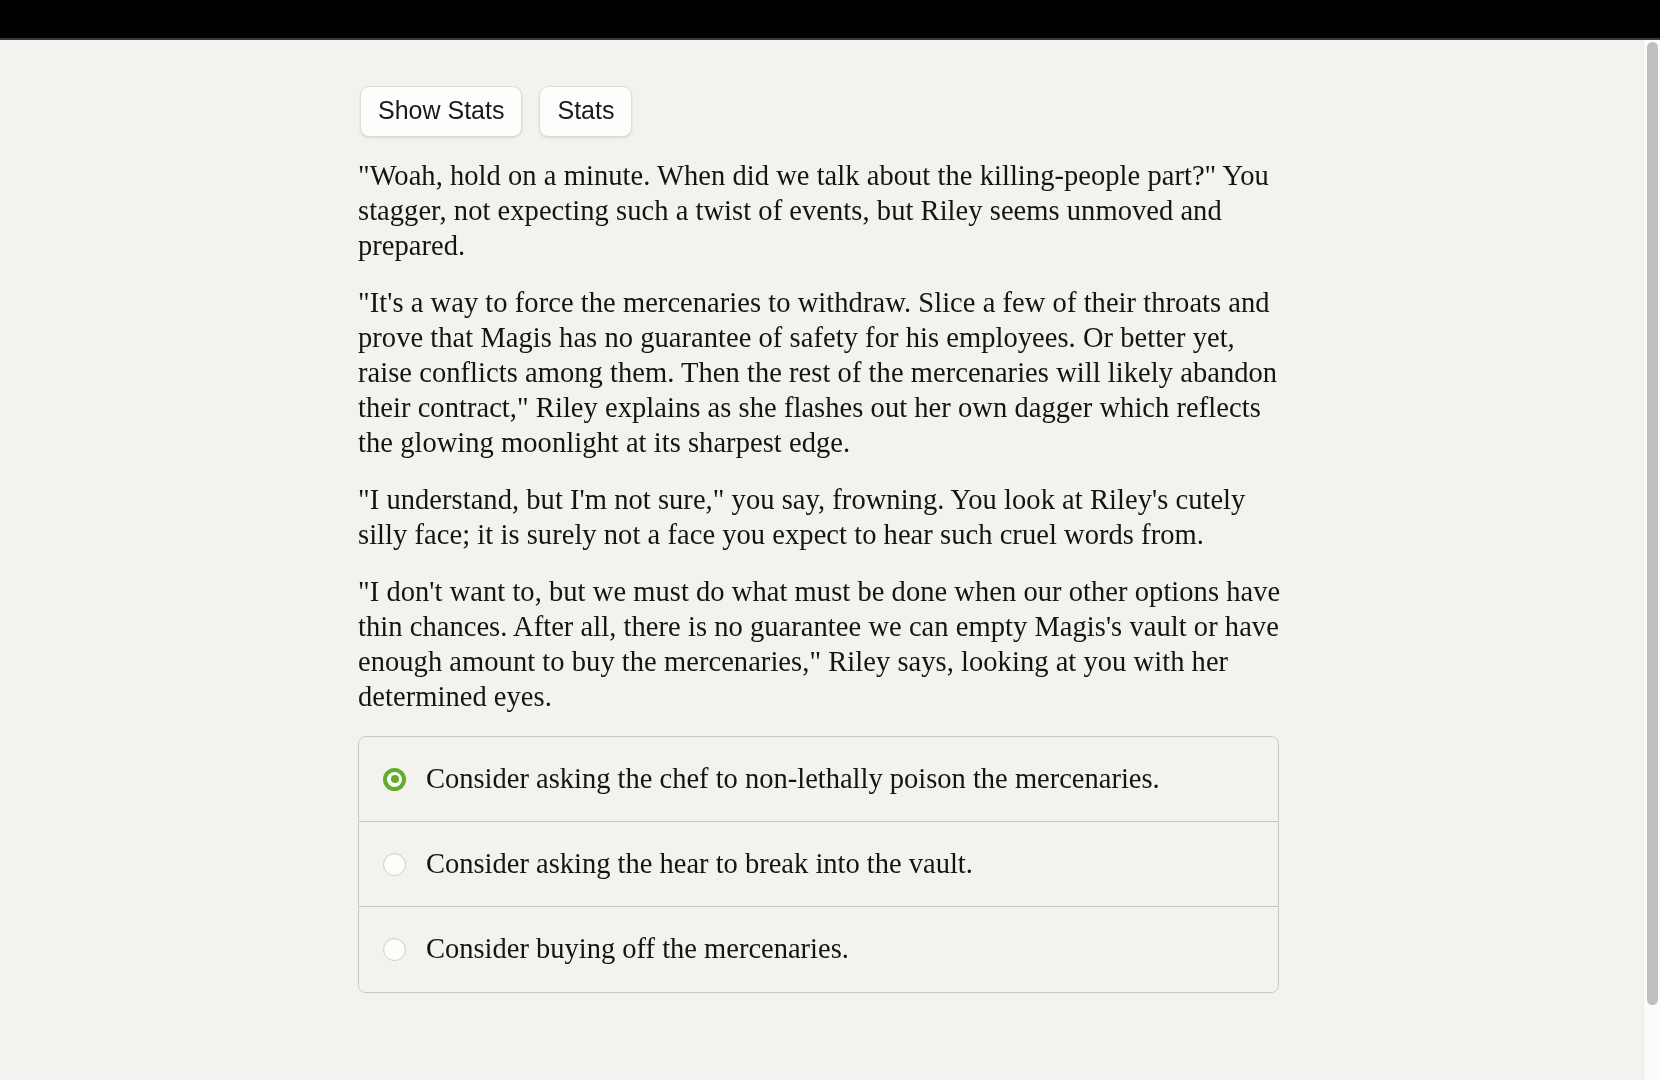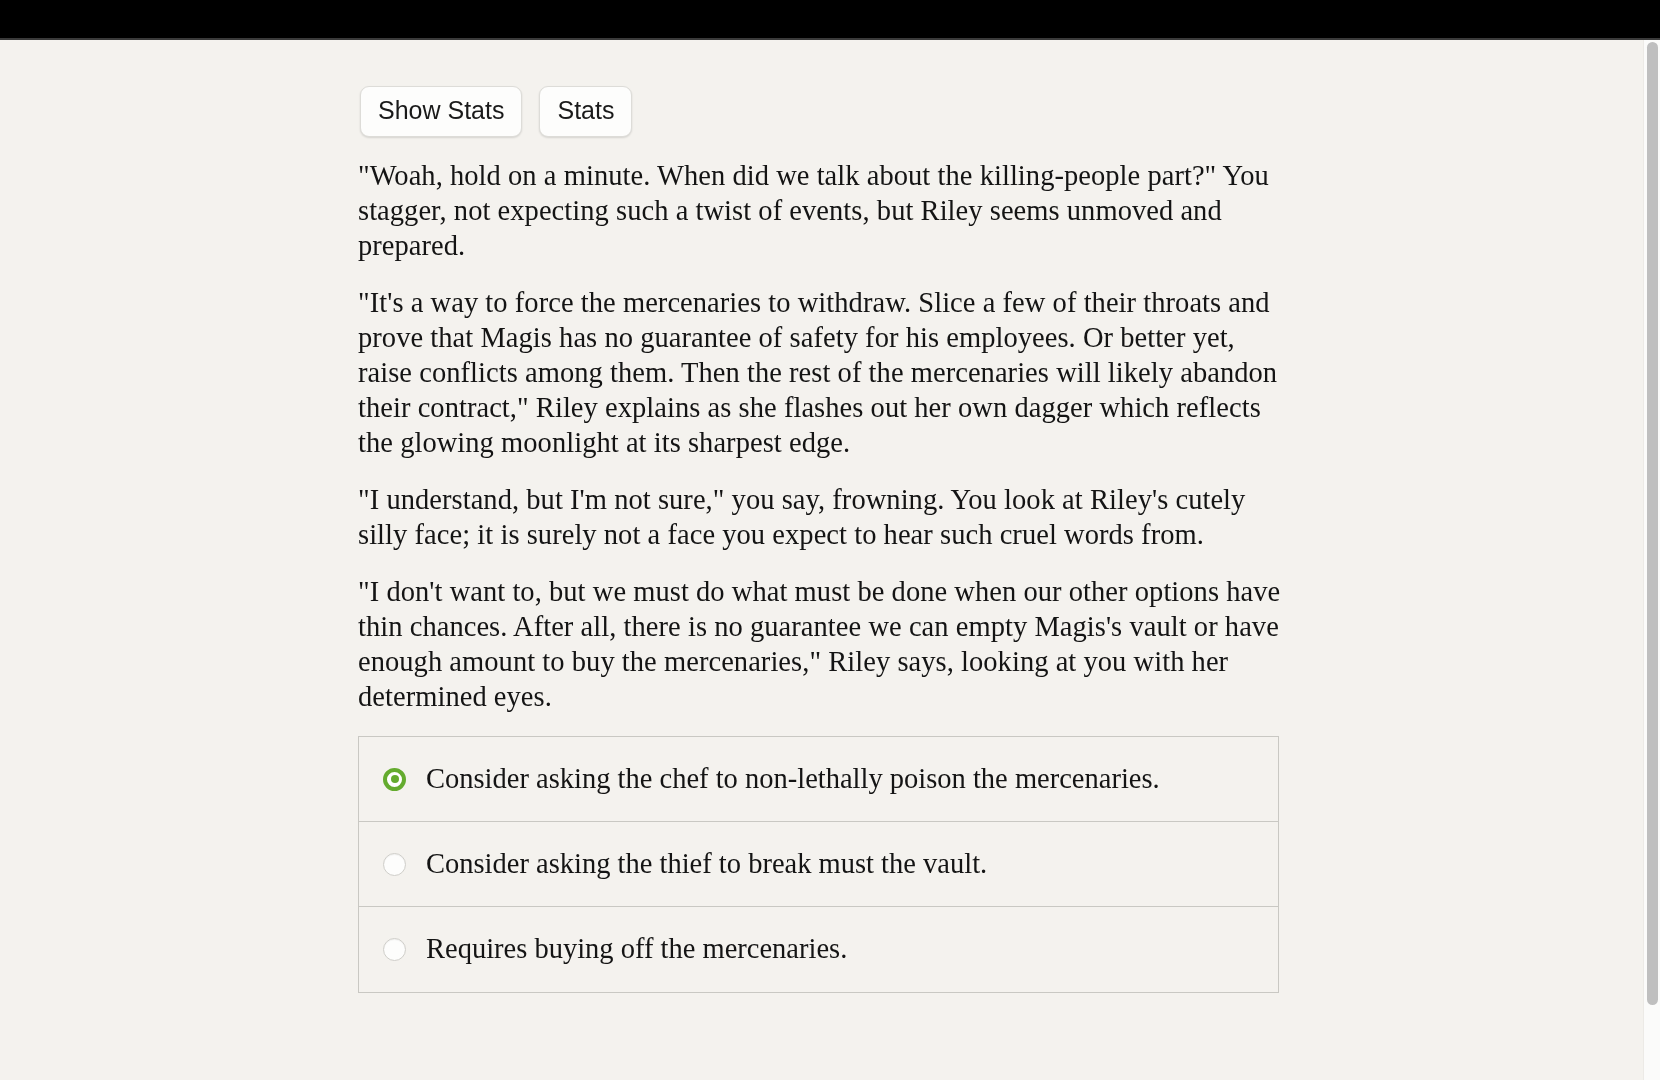--- a/index.html
+++ b/index.html
@@ -85,21 +85,21 @@
     color: #141414;
     margin: 0 0 22px 0;
     letter-spacing: 0.05px;
   }
 
   
   .choices {
     margin-top: 5px;
     width: 921px;
     border: 1px solid #c9c8c3;
-    border-radius: 0;
+    border-radius: 8px;
     background: #f4f2ee;
     overflow: hidden;
   }
   .choice {
     display: flex;
     align-items: center;
     gap: 20px;
     height: 85px;
     padding: 0 24px;
     border-bottom: 1px solid #c9c8c3;
@@ -185,27 +185,27 @@
 
       <div class="choices">
 
         <div class="choice">
           <span class="radio selected"></span>
           <span class="choice-label">Consider asking the chef to non-lethally poison the mercenaries.</span>
         </div>
 
         <div class="choice">
           <span class="radio"></span>
-          <span class="choice-label">Consider asking the thief to break must the vault.</span>
+          <span class="choice-label">Consider asking the hear to break into the vault.</span>
         </div>
 
 
         <div class="choice">
           <span class="radio"></span>
-          <span class="choice-label">Requires buying off the mercenaries.</span>
+          <span class="choice-label">Consider buying off the mercenaries.</span>
         </div>
 
       </div>
 
     </div>
   </div>
 
   <div class="scrollbar-track">
     <div class="scrollbar-thumb"></div>
   </div>

